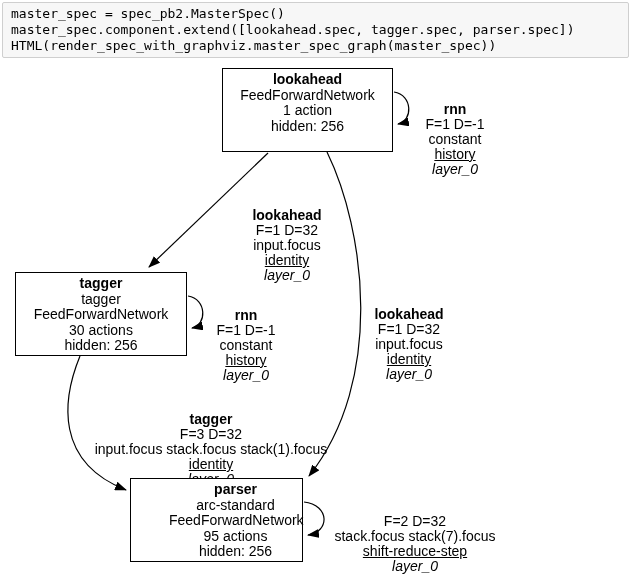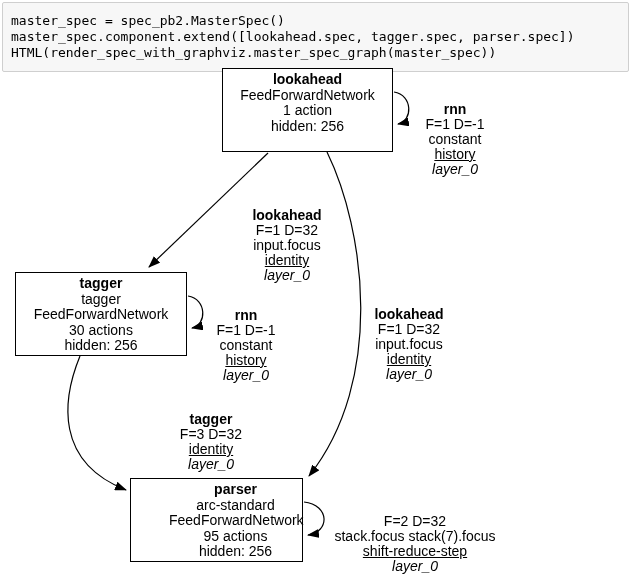--- a/index.html
+++ b/index.html
@@ -2,21 +2,21 @@
 <html><head>
 <meta charset="utf-8">
 <style>
   html,body{margin:0;padding:0;background:#fff;}
   #app{position:relative;width:633px;height:578px;background:#ffffff;
        font-family:"Liberation Sans",sans-serif;color:#000;overflow:hidden;}
 
   
   .code-cell{position:absolute;left:2px;top:2px;right:4px;
     background:#f7f7f7;border:1px solid #cfcfcf;border-radius:2px;
-    padding:10px 8px;box-sizing:border-box;}
+    padding:3px 8px;box-sizing:border-box;}
   .code-line{font-family:"DejaVu Sans Mono","Liberation Mono",monospace;
     font-size:13px;line-height:16px;white-space:pre;color:#000;}
 
   
   .node{position:absolute;background:#fff;border:1px solid #000;
     box-sizing:border-box;text-align:center;font-size:14px;line-height:15.6px;
     padding-top:3px;z-index:2;}
   .node .nt{font-weight:bold;}
 
   
@@ -106,20 +106,21 @@
     <div class="lt">rnn</div>
     <div>F=1 D=-1</div>
     <div>constant</div>
     <div class="link">history</div>
     <div class="layer">layer_0</div>
   </div>
 
   <div class="lstack" style="left:61px;top:380px;">
     <div class="lt">tagger</div>
     <div>F=3 D=32</div>
+    <div>input.focus stack.focus stack(1).focus</div>
     <div class="link">identity</div>
     <div class="layer">layer_0</div>
   </div>
 
   <div class="lstack" style="left:265px;top:482px;">
     <div>F=2 D=32</div>
     <div>stack.focus stack(7).focus</div>
     <div class="link">shift-reduce-step</div>
     <div class="layer">layer_0</div>
   </div>

